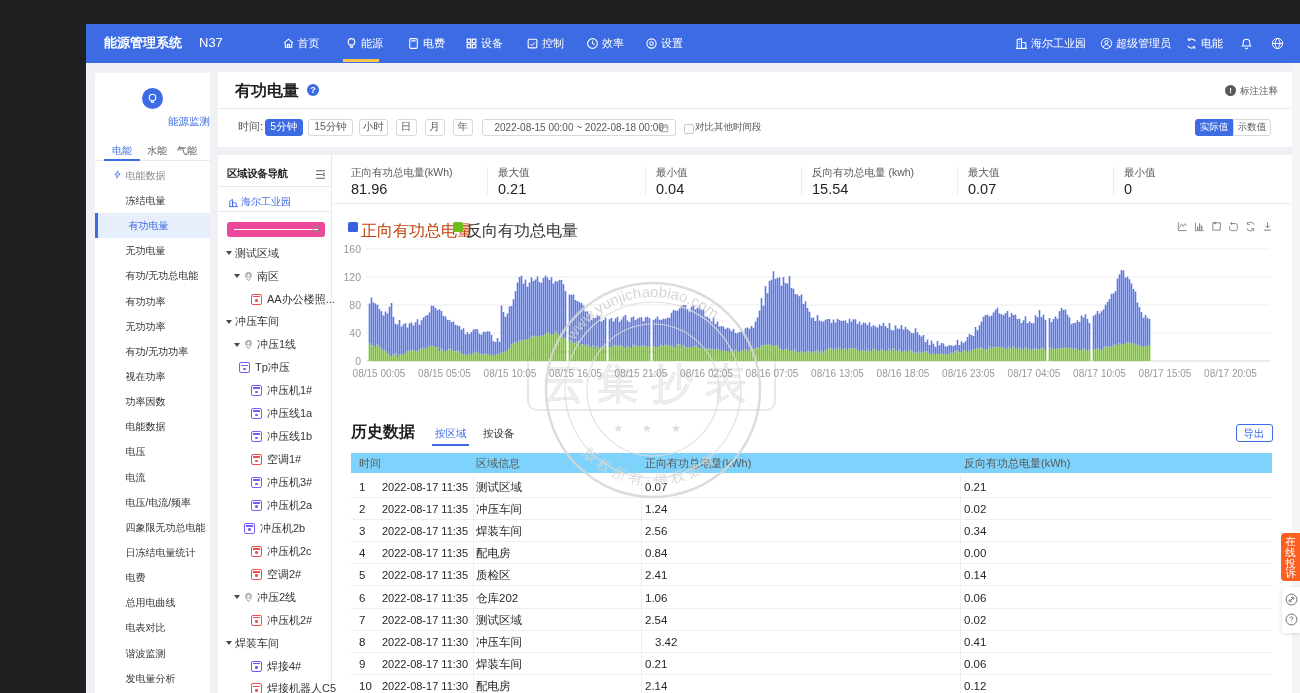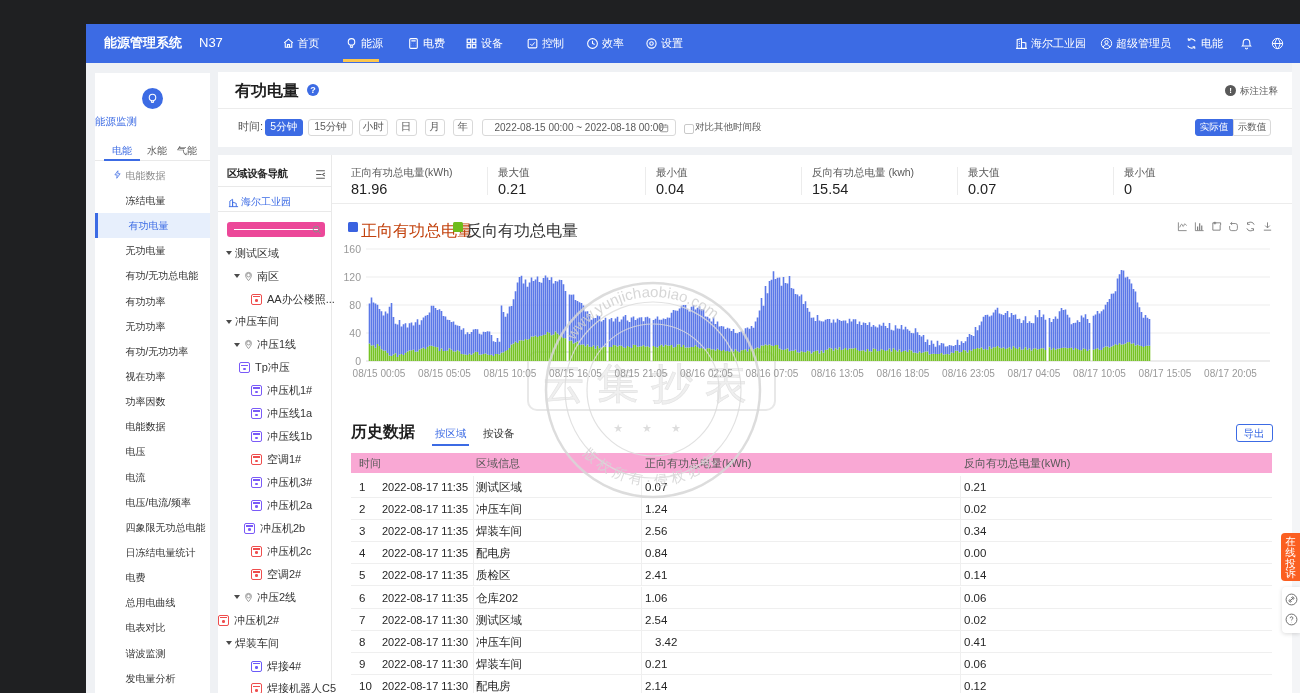--- a/index.html
+++ b/index.html
@@ -141,21 +141,21 @@
 <div class="abs content"></div>
 <div class="abs" style="left:1292px;top:63px;width:8px;bottom:0;background:#f4f5f7"></div>
 
 <div class="card" style="left:95px;top:73px;width:115px;bottom:0">
   <div class="abs" style="left:47px;top:15px;width:21px;height:21px;border-radius:50%;background:#3c6be4">
     <svg viewBox="0 0 24 24" style="width:13px;height:13px;position:absolute;left:4px;top:4px" fill="none" stroke="#fff" stroke-width="2">
         <circle cx="12" cy="10" r="6"></circle>
         <path d="M10 16v3h4v-3M10 19h4" stroke-width="1.8"></path>
       </svg>
   </div>
-  <div class="abs" style="left:0;width:115px;top:42px;text-align:left;font-size:10.5px;color:#3c6be4">能源监测</div>
+  <div class="abs" style="left:0;width:115px;top:42px;text-align:right;font-size:10.5px;color:#3c6be4">能源监测</div>
   <div class="abs" style="left:17px;top:71px;font-size:10px;color:#3c6be4">电能</div>
   <div class="abs" style="left:52px;top:71px;font-size:10px;color:#595959">水能</div>
   <div class="abs" style="left:82px;top:71px;font-size:10px;color:#595959">气能</div>
   <div class="abs" style="left:0;top:87px;width:115px;height:1px;background:#e9e9e9"></div>
   <div class="abs" style="left:9px;top:85.5px;width:36px;height:2.5px;background:#3c6be4"></div>
   <div class="abs" style="left:0;top:89.9px;width:115px">
     <div class="menu-row" style="color:#8c8c8c;padding-left:18px"><svg viewBox="0 0 24 24" style="width:9px;height:9px;vertical-align:-0.5px;margin-right:3.5px" fill="none" stroke="#3c6be4" stroke-width="2">
           <path d="M13 2 5 13h6l-1 9 9-12h-6z"></path>
         </svg>电能数据</div>
 <div class="menu-row">冻结电量</div>
@@ -296,21 +296,21 @@
           <span>空调2#</span>
         </div>
 <div class="tree-row" style="padding-left:16px">
           <span class="tri"></span>
           <svg viewBox="0 0 24 24" style="width:11px;height:11px;margin-right:3px;flex:none" fill="none" stroke="#8c8c8c" stroke-width="1.8">
             <circle cx="12" cy="9" r="4"></circle>
             <path d="M12 3a6.5 6.5 0 0 1 6.5 6.5C18.5 14 12 21 12 21S5.5 14 5.5 9.5A6.5 6.5 0 0 1 12 3z"></path>
           </svg>
           <span>冲压2线</span>
         </div>
-<div class="tree-row" style="">
+<div class="tree-row" style="padding-left:33px">
           <span class="dev" style="color:#ef4d4d;border-color:#ef4d4d"></span>
           <span>冲压机2#</span>
         </div>
 <div class="tree-row" style="padding-left:8px">
           <span class="tri"></span>
           <span>焊装车间</span>
         </div>
 <div class="tree-row" style="padding-left:33px">
           <span class="dev" style="color:#6a5af9;border-color:#6a5af9"></span>
           <span>焊接4#</span>
@@ -402,21 +402,21 @@
 <text x="833.0" y="137" font-size="10" fill="#999" text-anchor="middle" font-family="Liberation Sans">08/17 15:05</text>
 <text x="898.5" y="137" font-size="10" fill="#999" text-anchor="middle" font-family="Liberation Sans">08/17 20:05</text>
 </svg>
 
   <div class="abs" style="left:133px;top:267px;font-size:16px;font-weight:700;color:#1f1f1f">历史数据</div>
   <div class="abs" style="left:217px;top:272px;font-size:10.5px;color:#3c6be4">按区域</div>
   <div class="abs" style="left:214px;top:289px;width:37px;height:2px;background:#3c6be4"></div>
   <div class="abs" style="left:265px;top:272px;font-size:10.5px;color:#343434">按设备</div>
   <div class="abs" style="left:1017.5px;top:268.5px;width:37px;height:18px;border:1px solid #3c6be4;border-radius:3px;color:#3c6be4;font-size:10.5px;text-align:center;line-height:17px">导出</div>
 
-  <div class="abs" style="left:133px;top:297.5px;width:921px;height:20px;background:#f9a8d4">
+  <div class="abs" style="left:133px;top:297.5px;width:921px;height:20px;background:#7dd3fc">
     <div class="th" style="left:8px">时间</div>
     <div class="th" style="left:125px">区域信息</div>
     <div class="th" style="left:294px">正向有功总电量(kWh)</div>
     <div class="th" style="left:613px">反向有功总电量(kWh)</div>
   </div>
   <div class="abs" style="left:133px;top:321px;width:921px">
     <div class="abs" style="left:0;top:0.0px;width:921px;height:22.1px;border-bottom:1px solid #efefef">
         <div class="td" style="left:8px">1</div>
         <div class="td" style="left:31px;font-size:11px">2022-08-17 11:35</div>
         <div class="td" style="left:125px">测试区域</div>

